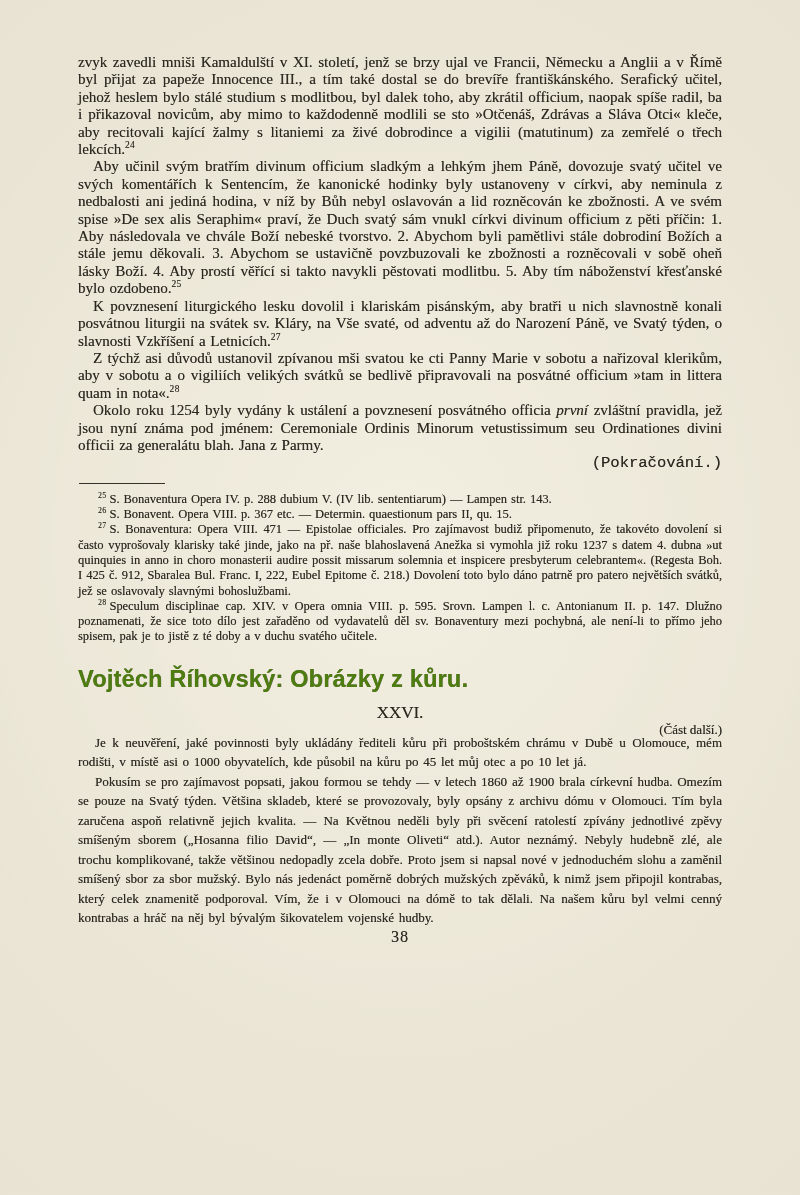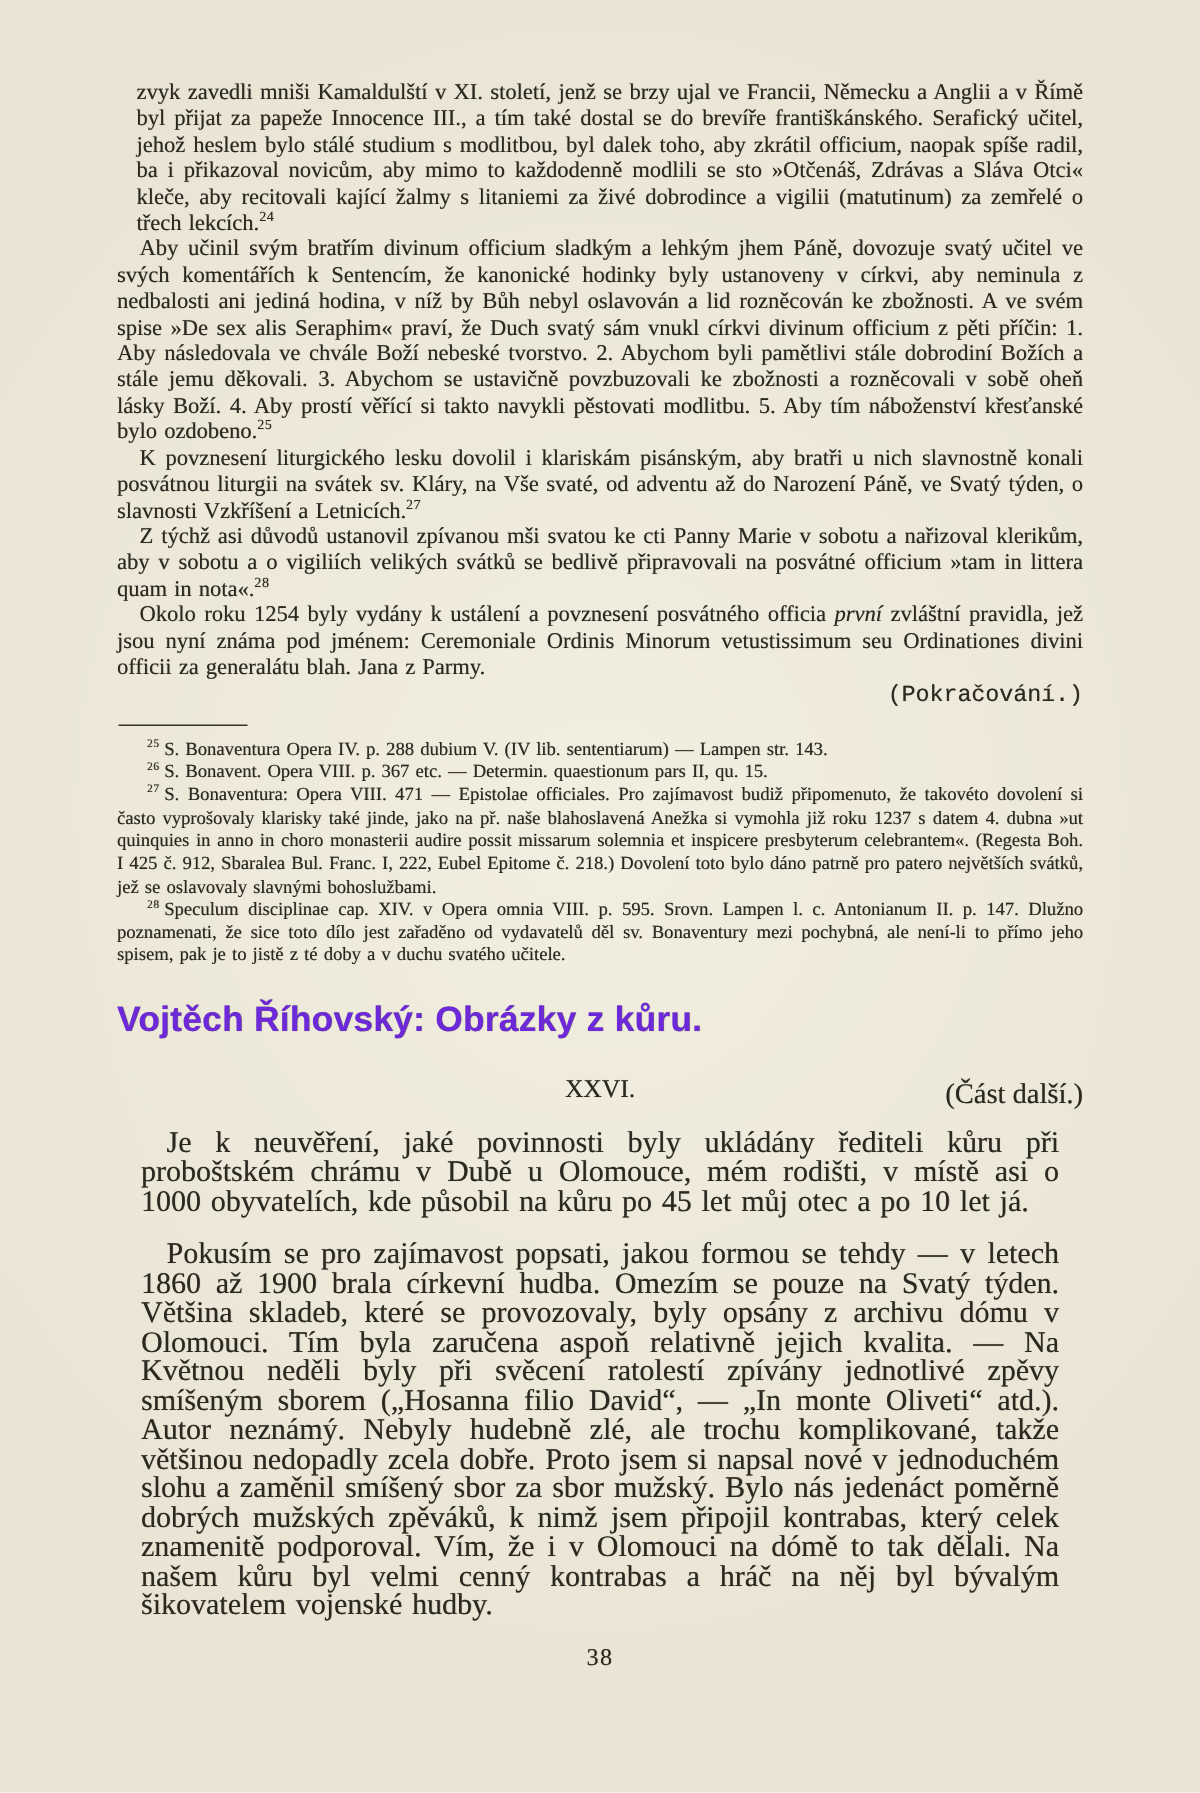--- a/index.html
+++ b/index.html
@@ -18,21 +18,21 @@
     text-shadow:0.2px 0.2px 0.45px rgba(43,40,32,0.55);
   }
   
   .frag p{
     margin:0;
     font-size:15px;line-height:17.4px;
     text-align:justify;
     text-indent:15px;
     word-spacing:1px;
   }
-  .frag p.noindent{text-indent:0;margin-left:13px;}
+  .frag p.noindent{text-indent:0;}
   sup{
     font-size:0.62em;
     line-height:0;
     vertical-align:super;
     letter-spacing:0.4px;
   }
   .continuation{
     margin:1px 0 0;
     font-size:15.5px;line-height:17.4px;
     text-align:right;
@@ -46,42 +46,42 @@
   }
   .footnotes p{
     margin:0;
     font-size:12.4px;line-height:15.3px;
     text-align:justify;
     text-indent:20px;
     word-spacing:1px;
   }
   .footnotes sup{padding-right:3px;}
   .article-title{
-    margin:21px 0 22px 0;
+    margin:21px 0 9px 0;
     font-family:"Liberation Sans", sans-serif;
     font-weight:bold;
     font-size:23.5px;
     letter-spacing:0.2px;
-    color:#6d28d9;
+    color:#4d7c0f;
     text-shadow:0.3px 0.3px 0.5px rgba(22,20,15,0.6);
   }
   .chapter-row{
     position:relative;
     text-align:center;
     font-size:17px;line-height:22px;
     margin:0 0 9px 0;
   }
   .part-note{
     position:absolute;
-    right:0;top:4px;
-    font-size:19px;
+    right:0;top:17px;
+    font-size:13px;
   }
   .article p{
-    margin:16px;
-    font-size:20px;line-height:19.5px;
+    margin:0;
+    font-size:13px;line-height:19.5px;
     text-align:justify;
     text-indent:17px;
     word-spacing:1.5px;
   }
   .page-number{
     text-align:center;
     font-size:16px;
     letter-spacing:1px;
   }
 </style>

